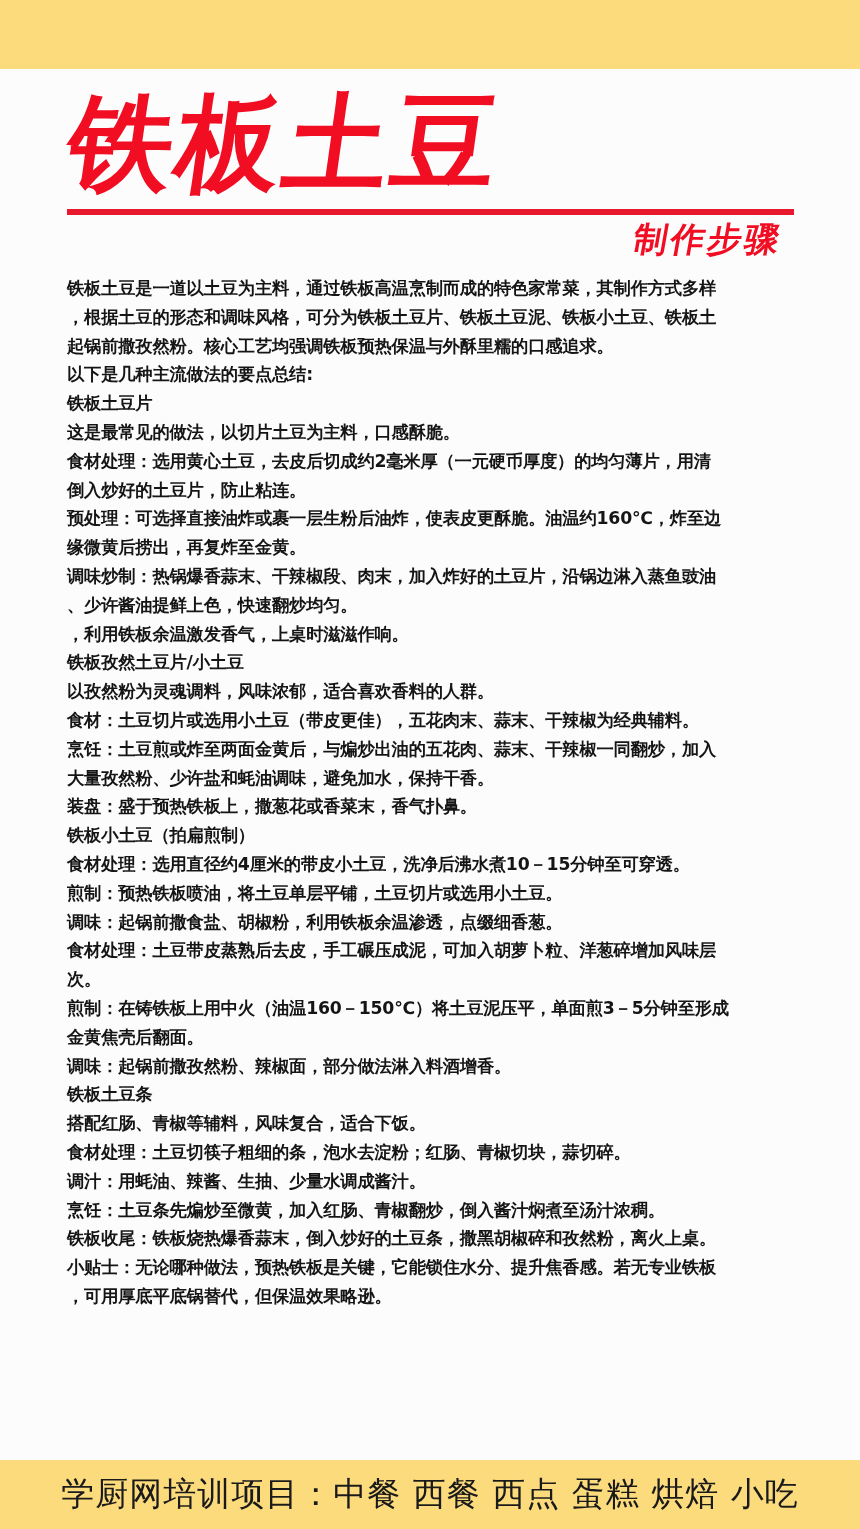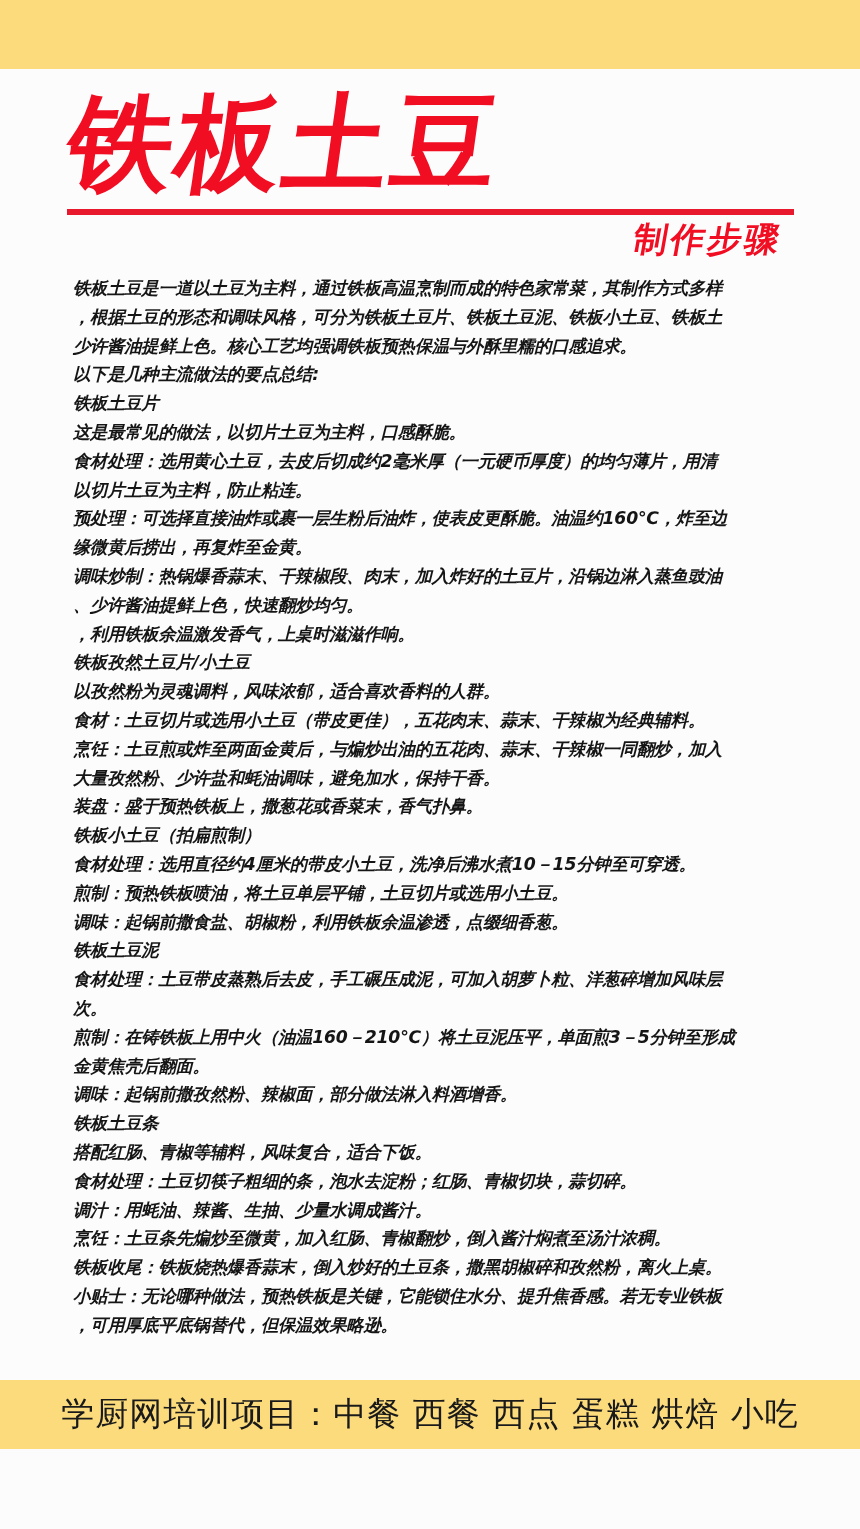--- a/index.html
+++ b/index.html
@@ -25,74 +25,73 @@
     position: absolute; left: 67px; top: 209px; width: 727px; height: 6px;
     background: #e8192c;
   }
   .subtitle {
     position: absolute; right: 78px; top: 222px;
     font-size: 34px; font-weight: bold; color: #f10d22;
     letter-spacing: 3px; line-height: 1;
     transform: skewX(-10deg);
   }
   .content {
-    position: absolute; left: 73px; top: 274px; width: 735px; font-style: italic;
+    position: absolute; left: 67px; top: 274px; width: 735px;
   }
   .line {
     font-size: 17.3px; line-height: 28.8px; color: #151515;
     white-space: nowrap; font-weight: bold;
     letter-spacing: -0.2px;
   }
   .bottom-band {
-    position: absolute; left: 0; top: 1380px; width: 860px; height: 69px;
+    position: absolute; left: 0; top: 1460px; width: 860px; height: 69px;
     background: #fcdb7d;
     display: flex; align-items: center; justify-content: center;
   }
   .footer-text {
     font-size: 33px; color: #1a1a1a; letter-spacing: 1px;
     font-family: "DejaVu Sans", sans-serif;
   }
 </style>
 </head>
 <body>
 
 <div class="top-band"></div>
 
 <div class="title">铁板土豆</div>
 <div class="title-rule"></div>
 <div class="subtitle">制作步骤</div>
 
 <div class="content" id="content">
     <div class="line">铁板土豆是一道以土豆为主料，通过铁板高温烹制而成的特色家常菜，其制作方式多样</div>
     <div class="line">，根据土豆的形态和调味风格，可分为铁板土豆片、铁板土豆泥、铁板小土豆、铁板土</div>
-    <div class="line">少许酱油提鲜上色。核心工艺均强调铁板预热保温与外酥里糯的口感追求。</div>
+    <div class="line">起锅前撒孜然粉。核心工艺均强调铁板预热保温与外酥里糯的口感追求。</div>
     <div class="line">以下是几种主流做法的要点总结:</div>
     <div class="line">铁板土豆片</div>
     <div class="line">这是最常见的做法，以切片土豆为主料，口感酥脆。</div>
     <div class="line">食材处理：选用黄心土豆，去皮后切成约2毫米厚（一元硬币厚度）的均匀薄片，用清</div>
-    <div class="line">以切片土豆为主料，防止粘连。</div>
+    <div class="line">倒入炒好的土豆片，防止粘连。</div>
     <div class="line">预处理：可选择直接油炸或裹一层生粉后油炸，使表皮更酥脆。油温约160℃，炸至边</div>
     <div class="line">缘微黄后捞出，再复炸至金黄。</div>
     <div class="line">调味炒制：热锅爆香蒜末、干辣椒段、肉末，加入炸好的土豆片，沿锅边淋入蒸鱼豉油</div>
     <div class="line">、少许酱油提鲜上色，快速翻炒均匀。</div>
     <div class="line">，利用铁板余温激发香气，上桌时滋滋作响。</div>
     <div class="line">铁板孜然土豆片/小土豆</div>
     <div class="line">以孜然粉为灵魂调料，风味浓郁，适合喜欢香料的人群。</div>
     <div class="line">食材：土豆切片或选用小土豆（带皮更佳），五花肉末、蒜末、干辣椒为经典辅料。</div>
     <div class="line">烹饪：土豆煎或炸至两面金黄后，与煸炒出油的五花肉、蒜末、干辣椒一同翻炒，加入</div>
     <div class="line">大量孜然粉、少许盐和蚝油调味，避免加水，保持干香。</div>
     <div class="line">装盘：盛于预热铁板上，撒葱花或香菜末，香气扑鼻。</div>
     <div class="line">铁板小土豆（拍扁煎制）</div>
     <div class="line">食材处理：选用直径约4厘米的带皮小土豆，洗净后沸水煮10－15分钟至可穿透。</div>
     <div class="line">煎制：预热铁板喷油，将土豆单层平铺，土豆切片或选用小土豆。</div>
     <div class="line">调味：起锅前撒食盐、胡椒粉，利用铁板余温渗透，点缀细香葱。</div>
-    <div class="line">铁板土豆泥</div>
     <div class="line">食材处理：土豆带皮蒸熟后去皮，手工碾压成泥，可加入胡萝卜粒、洋葱碎增加风味层</div>
     <div class="line">次。</div>
-    <div class="line">煎制：在铸铁板上用中火（油温160－210℃）将土豆泥压平，单面煎3－5分钟至形成</div>
+    <div class="line">煎制：在铸铁板上用中火（油温160－150℃）将土豆泥压平，单面煎3－5分钟至形成</div>
     <div class="line">金黄焦壳后翻面。</div>
     <div class="line">调味：起锅前撒孜然粉、辣椒面，部分做法淋入料酒增香。</div>
     <div class="line">铁板土豆条</div>
     <div class="line">搭配红肠、青椒等辅料，风味复合，适合下饭。</div>
     <div class="line">食材处理：土豆切筷子粗细的条，泡水去淀粉；红肠、青椒切块，蒜切碎。</div>
     <div class="line">调汁：用蚝油、辣酱、生抽、少量水调成酱汁。</div>
     <div class="line">烹饪：土豆条先煸炒至微黄，加入红肠、青椒翻炒，倒入酱汁焖煮至汤汁浓稠。</div>
     <div class="line">铁板收尾：铁板烧热爆香蒜末，倒入炒好的土豆条，撒黑胡椒碎和孜然粉，离火上桌。</div>
     <div class="line">小贴士：无论哪种做法，预热铁板是关键，它能锁住水分、提升焦香感。若无专业铁板</div>
     <div class="line">，可用厚底平底锅替代，但保温效果略逊。</div>

